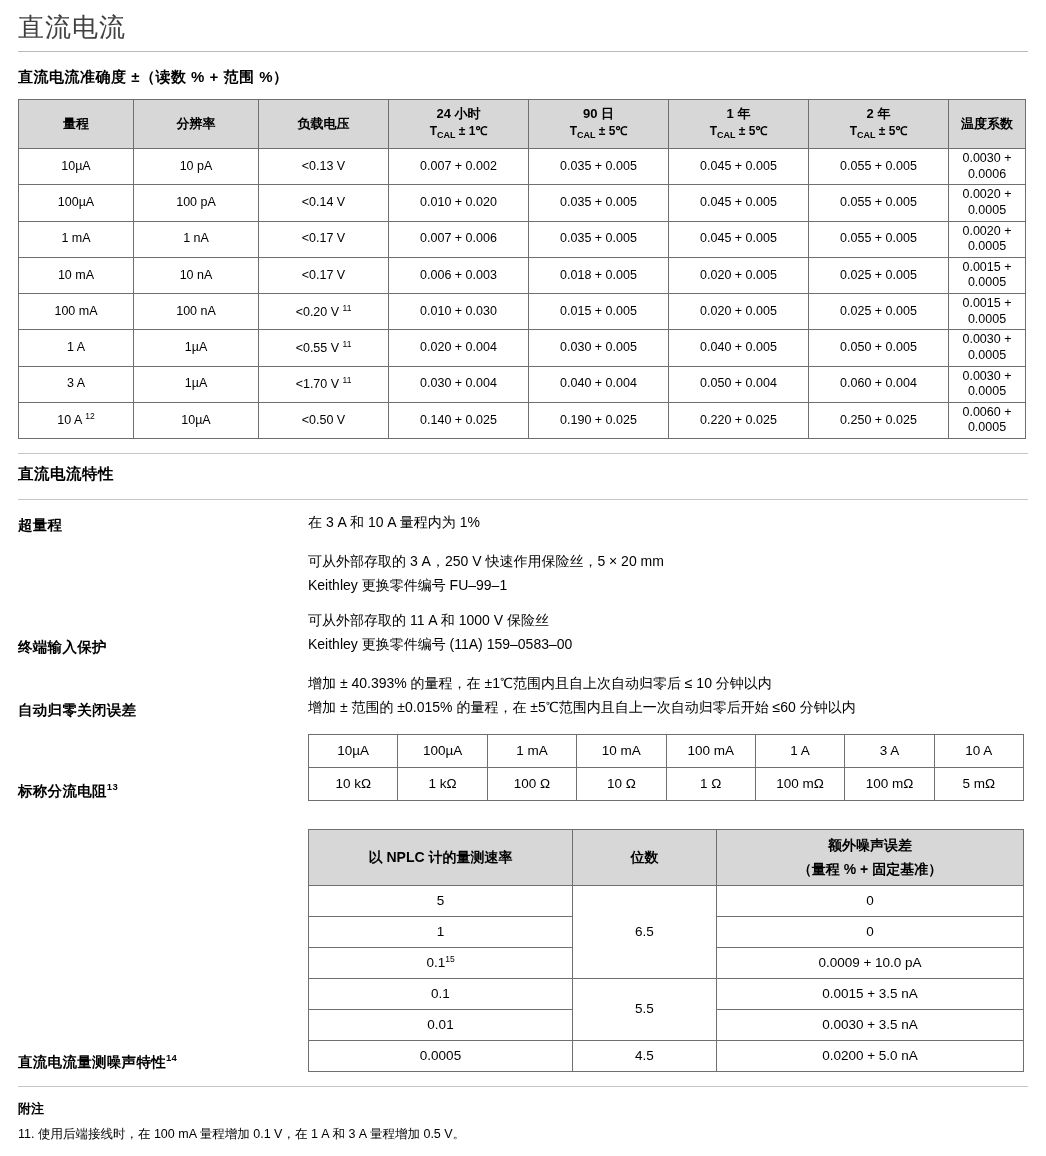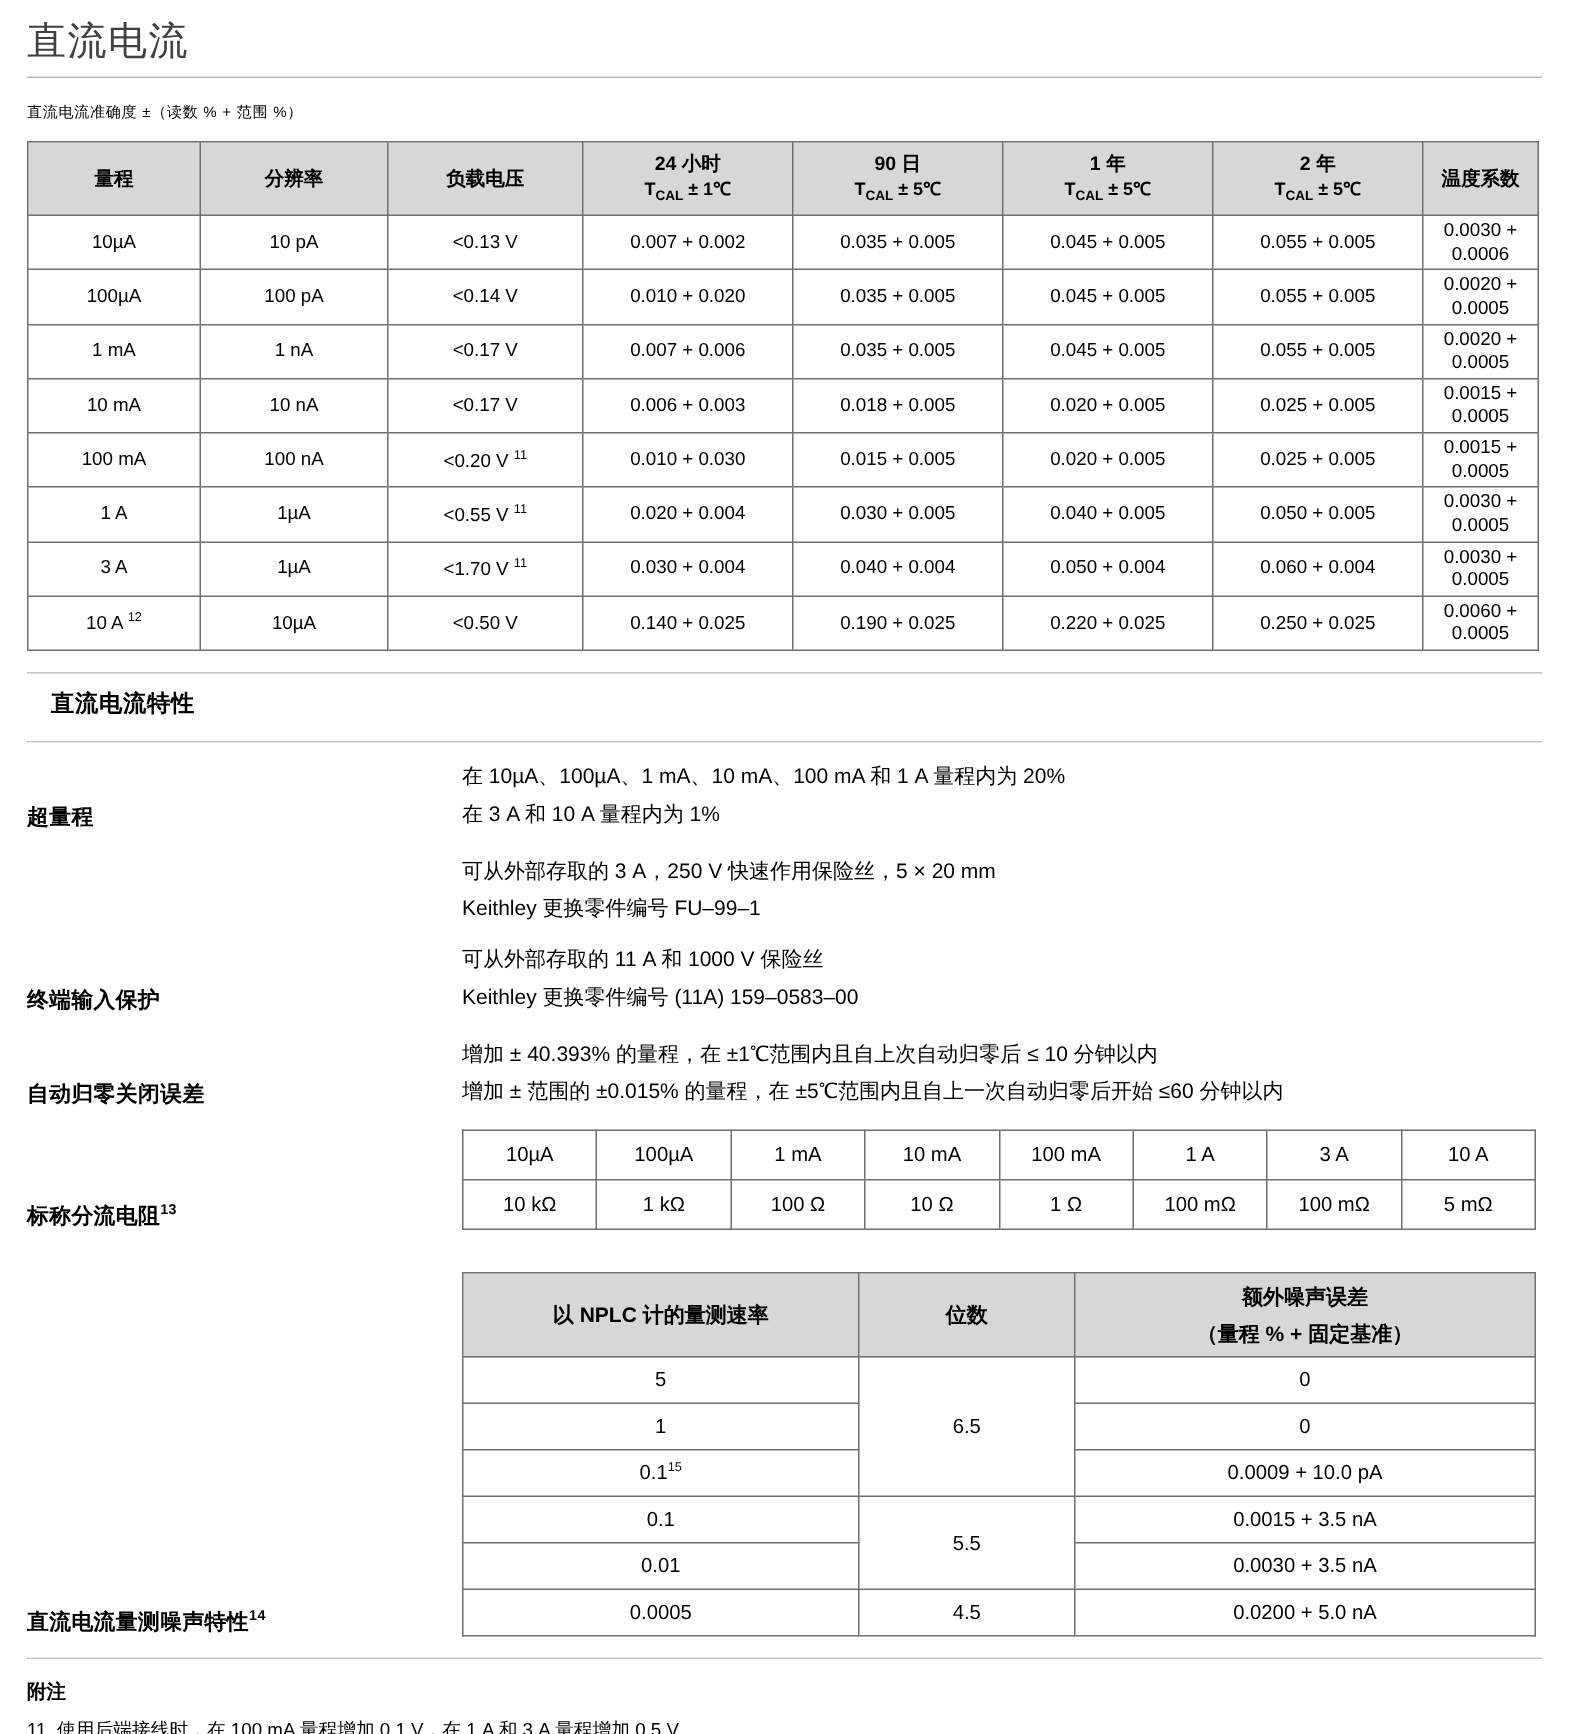--- a/index.html
+++ b/index.html
@@ -26,29 +26,29 @@
     color: #404040;
     font-weight: normal;
     letter-spacing: 1px;
     margin: 2px 0 6px 0;
   }
   .title-rule {
     border-bottom: 1px solid #b9b9b9;
     margin-bottom: 16px;
   }
   .section-head {
-    font-size: 10px;
-    font-weight: normal;
+    font-size: 15px;
+    font-weight: bold;
     margin: 0 0 12px 0;
     letter-spacing: .5px;
   }
   .section-head-2 {
     font-size: 15.5px;
     font-weight: bold;
-    margin: 0 0 10px 16px;
+    margin: 0 0 10px 0;
     letter-spacing: .5px;
   }
   .rule {
     border-top: 1px solid #c6c6c6;
     margin: 14px 0 10px 0;
   }
   
   table.acc {
     border-collapse: collapse;
     width: 1008px;
@@ -285,21 +285,20 @@
 
   <div class="rule"></div>
 
   <div class="section-head-2">直流电流特性</div>
 
   <div class="rule"></div>
 
   <div class="char-row">
     <div class="char-label">超量程</div>
     <div class="char-body">
-      <div>在 10µA、100µA、1 mA、10 mA、100 mA 和 1 A 量程内为 20%</div>
       <div>在 3 A 和 10 A 量程内为 1%</div>
     </div>
   </div>
 
   <div class="char-row">
     <div class="char-label">终端输入保护</div>
     <div class="char-body">
       <div>可从外部存取的 3 A，250 V 快速作用保险丝，5 × 20 mm</div>
       <div>Keithley 更换零件编号 FU–99–1</div>
       <div class="gap">可从外部存取的 11 A 和 1000 V 保险丝</div>

